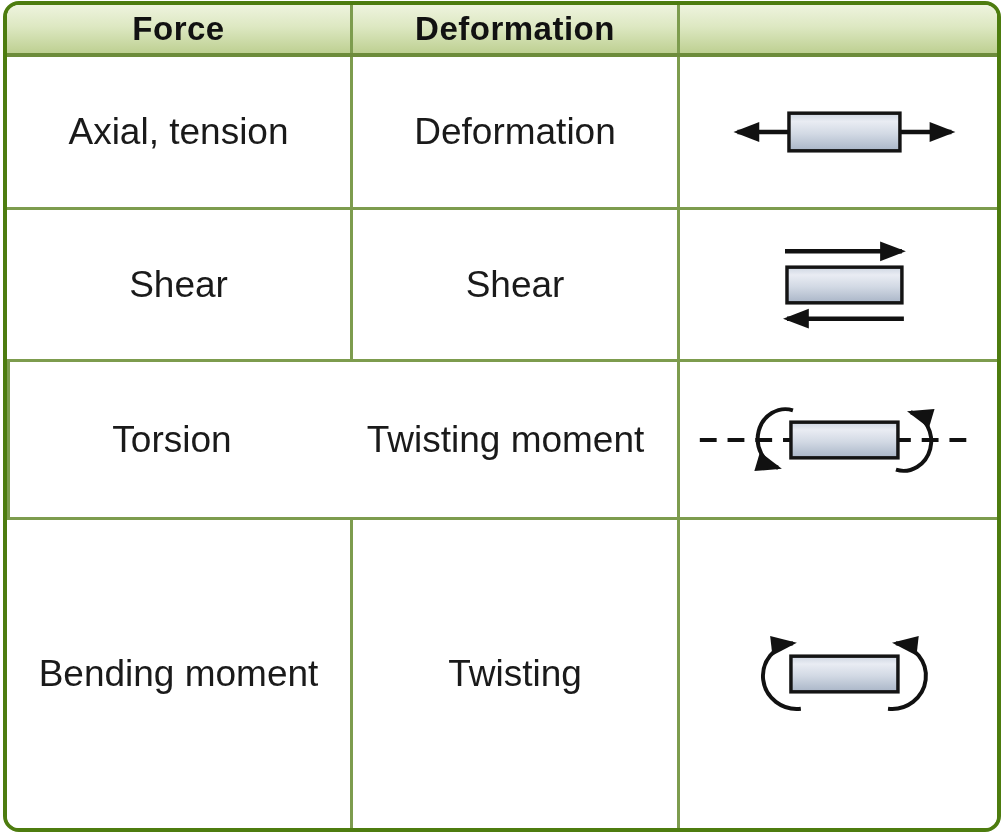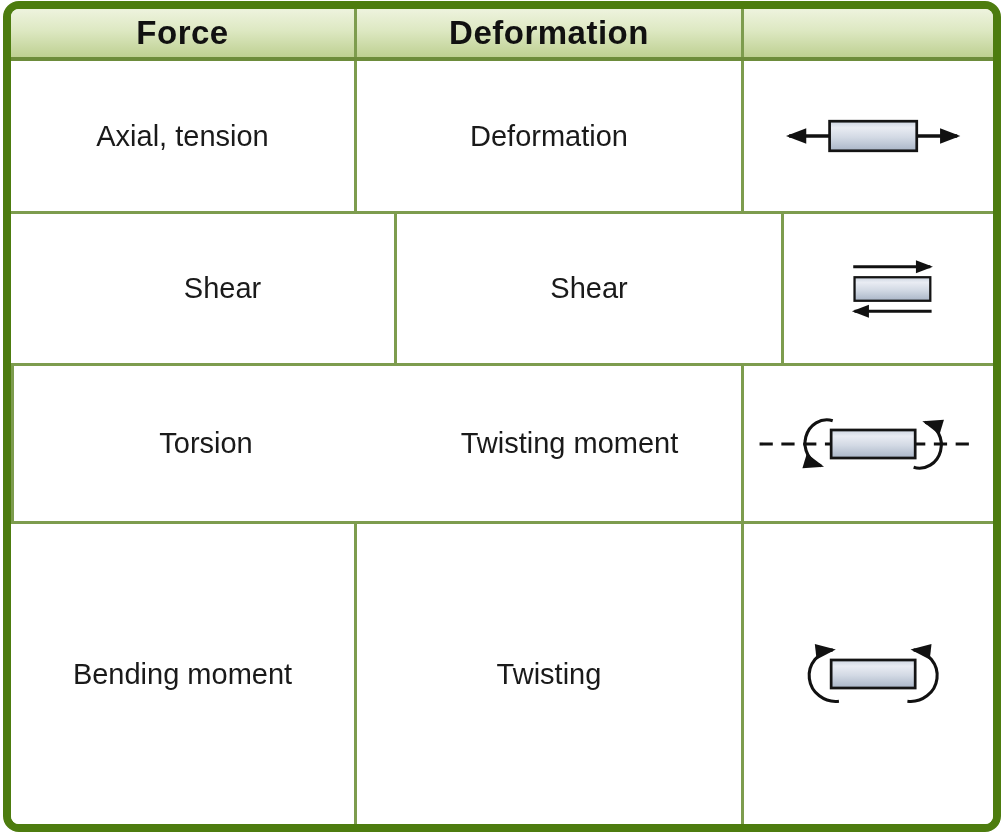--- a/index.html
+++ b/index.html
@@ -6,53 +6,53 @@
   html,body { background:#ffffff; }
   body { font-family:"Liberation Sans", sans-serif; }
 
   .frame {
     position:relative;
     width:1005px; height:834px;
     background:#ffffff;
   }
   .table-outer {
     position:absolute; left:3px; top:1px; width:998px; height:831px;
-    border:8px solid #4d7c0f;
+    border:4px solid #4d7c0f;
     border-radius:16px;
     overflow:hidden;
     background:#ffffff;
     display:flex; flex-direction:column;
   }
   .hdr-row {
     display:flex;
     height:52px;
     background:linear-gradient(180deg,#eef3de 0%, #dde8c2 45%, #bed092 100%);
     border-bottom:4px solid #6d8c3b;
   }
   .row {
     display:flex;
     background:#ffffff;
   }
   .row + .row { border-top:3px solid #7d9c4e; }
   .r1 { height:150px; }
   .r2 { height:158px; }
-  .r3 { height:152px;padding-left:40px; }
+  .r3 { height:152px; }
   .r4 { height:158px; }
   .r5 { flex:1;text-align:center; }
 
   .cell, .hcell {
     display:flex; align-items:center; justify-content:center;
     overflow:hidden;
   }
   .c1 { width:343px; }
-  .c2 { width:387px; border-left:3px solid #7d9c4e; }
+  .c2 { width:327px; border-left:3px solid #7d9c4e; }
   .c3 { flex:1;      border-left:3px solid #7d9c4e; }
 
   .hcell { font-weight:bold; font-size:33px; color:#111111; letter-spacing:0.5px; }
-  .cell  { font-size:29px; color:#1a1a1a; }
+  .cell  { font-size:37px; color:#1a1a1a; }
 
   .diag { display:block; }
 </style>
 </head>
 <body>
 
 <svg width="0" height="0" style="position:absolute" aria-hidden="true">
   <defs>
     <linearGradient id="barGrad" x1="0" y1="0" x2="0" y2="1">
       <stop offset="0" stop-color="#cdd5e1"></stop>

